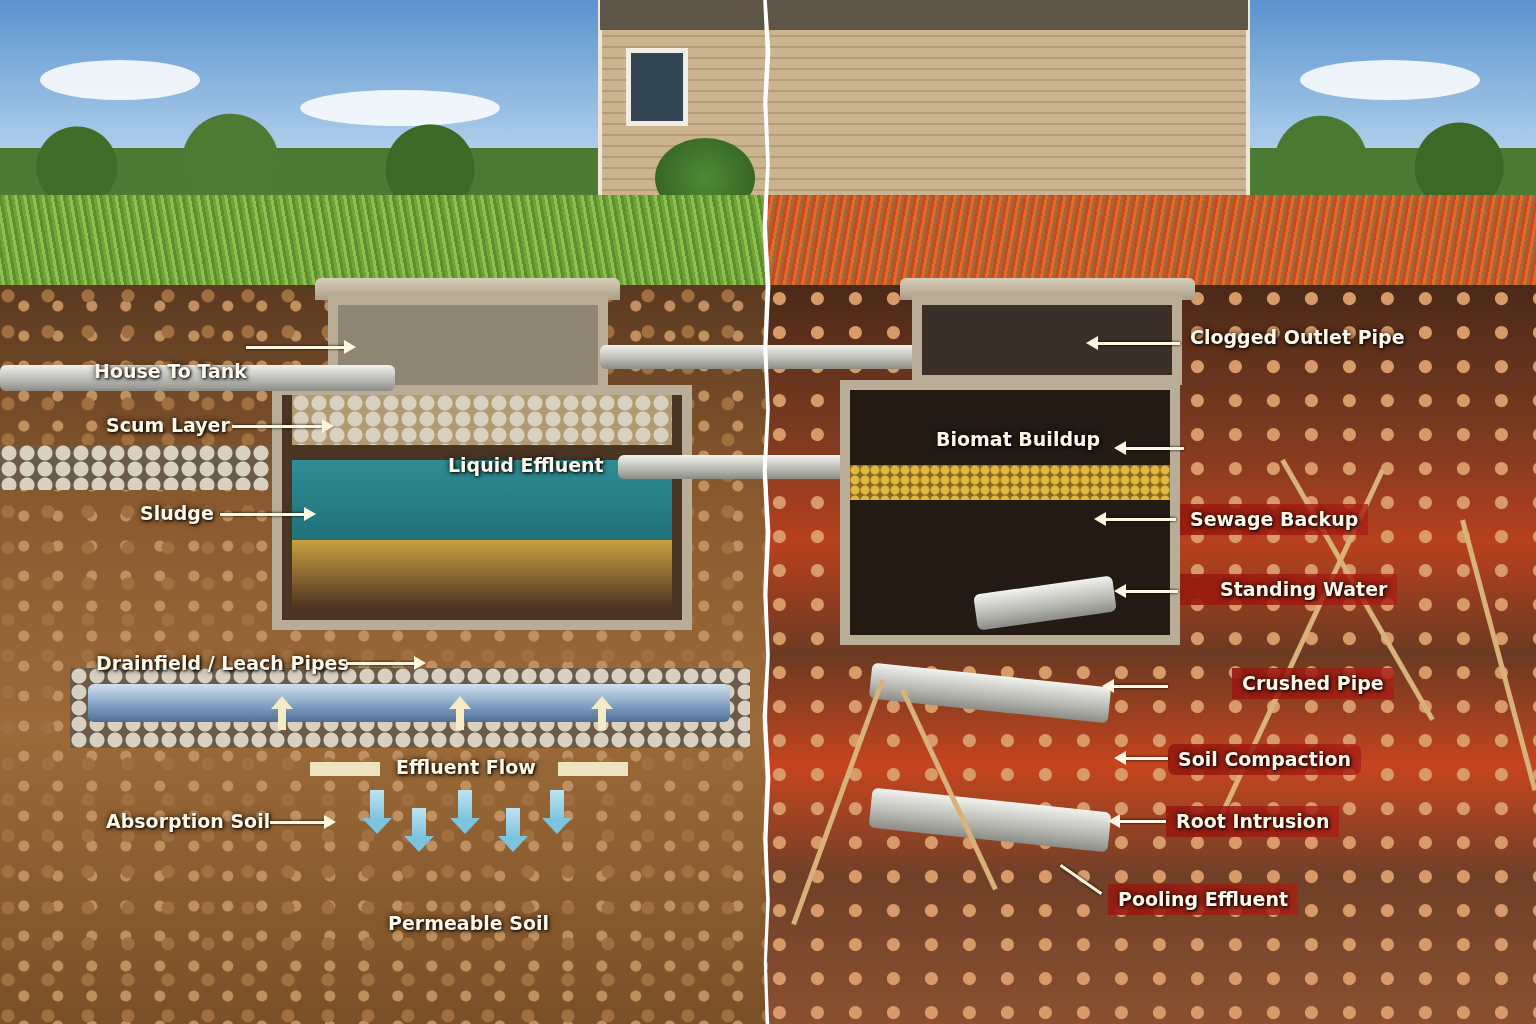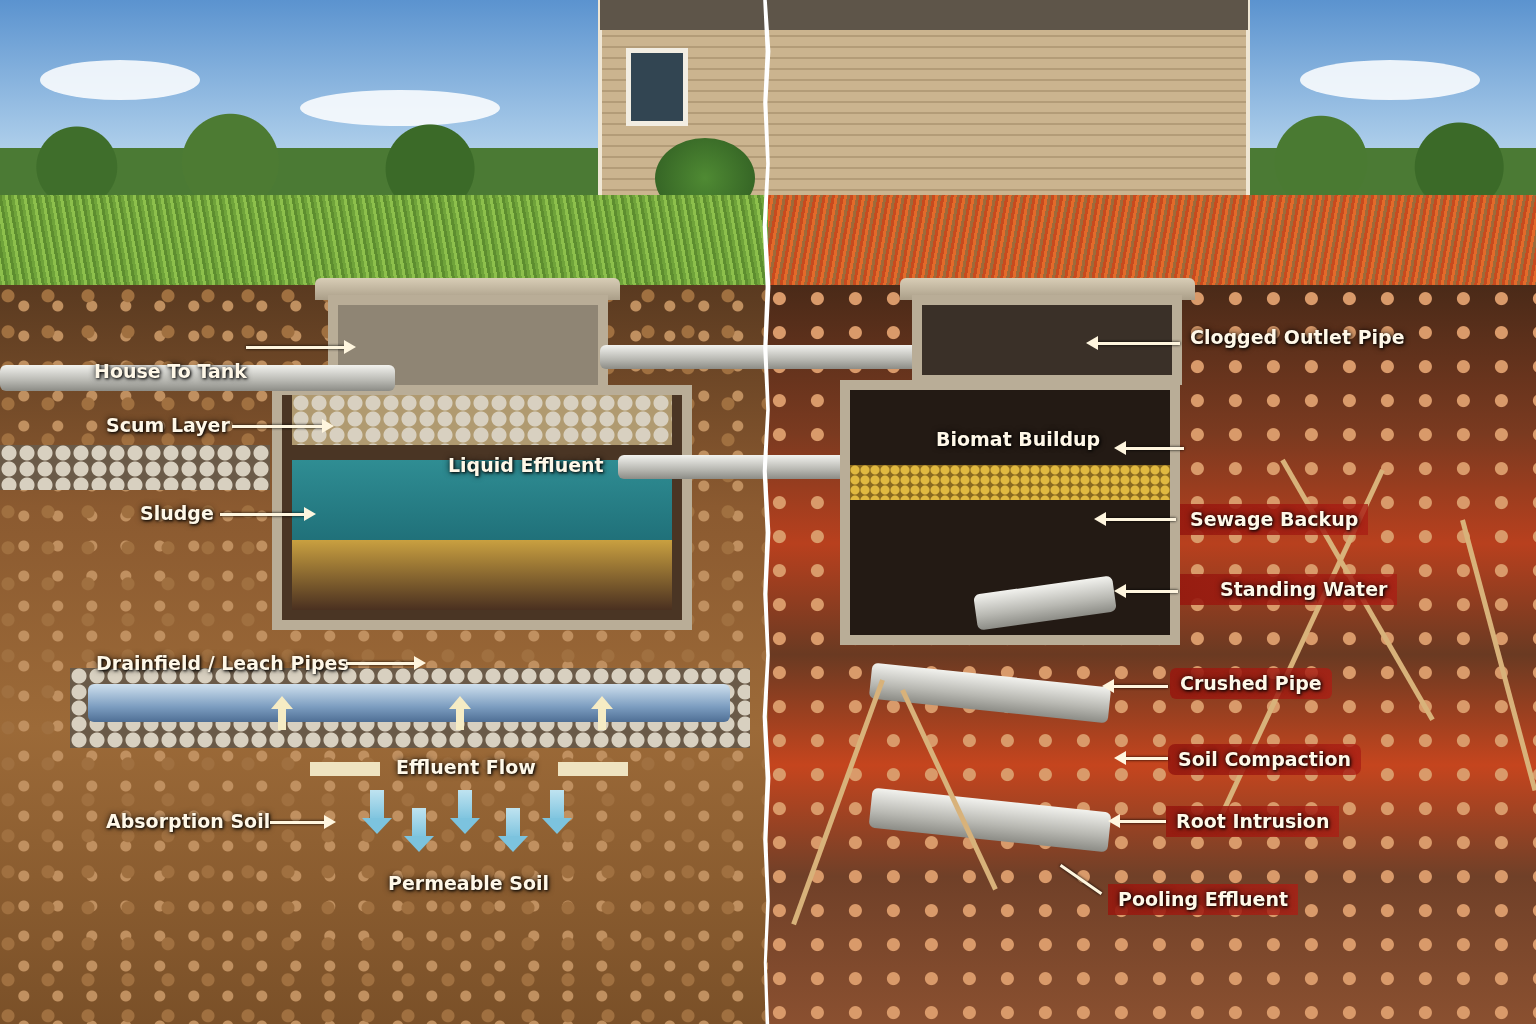--- a/index.html
+++ b/index.html
@@ -100,31 +100,31 @@
   <div class="lbl" style="left:106px;top:416px;">Scum Layer</div>
   <div class="arrow right" style="left:232px;top:425px;width:92px;"></div>
   <div class="lbl" style="left:448px;top:456px;">Liquid Effluent</div>
   <div class="lbl" style="left:140px;top:504px;">Sludge</div>
   <div class="arrow right" style="left:220px;top:513px;width:86px;"></div>
   <div class="lbl" style="left:96px;top:654px;">Drainfield / Leach Pipes</div>
   <div class="arrow right" style="left:346px;top:662px;width:70px;"></div>
   <div class="lbl" style="left:396px;top:758px;">Effluent Flow</div>
   <div class="lbl" style="left:106px;top:812px;text-align:center;">Absorption Soil</div>
   <div class="arrow right" style="left:270px;top:821px;width:56px;"></div>
-  <div class="lbl" style="left:388px;top:874px;">Permeable Soil</div>
+  <div class="lbl" style="left:388px;top:914px;">Permeable Soil</div>
 
   <div class="lbl" style="left:1190px;top:328px;">Clogged Outlet Pipe</div>
   <div class="arrow left" style="left:1096px;top:342px;width:84px;"></div>
   <div class="lbl" style="left:908px;top:430px;margin-left:28px;">Biomat Buildup</div>
   <div class="arrow left" style="left:1124px;top:447px;width:60px;"></div>
   <div class="lbl red" style="left:1180px;top:504px;">Sewage Backup</div>
   <div class="arrow left" style="left:1104px;top:518px;width:72px;"></div>
   <div class="lbl red" style="left:1180px;top:574px;padding-left:40px;">Standing Water</div>
   <div class="arrow left" style="left:1124px;top:590px;width:54px;"></div>
-  <div class="lbl red" style="left:1170px;top:668px;border-radius:6px;">Crushed Pipe</div>
+  <div class="lbl red" style="left:1232px;top:668px;">Crushed Pipe</div>
   <div class="arrow left" style="left:1112px;top:685px;width:56px;"></div>
   <div class="lbl red" style="left:1168px;top:744px;border-radius:7px;">Soil Compaction</div>
   <div class="arrow left" style="left:1124px;top:757px;width:44px;"></div>
   <div class="lbl red" style="left:1166px;top:806px;">Root Intrusion</div>
   <div class="arrow left" style="left:1118px;top:820px;width:48px;"></div>
   <div class="lbl red" style="left:1108px;top:884px;">Pooling Effluent</div>
   <div class="arrow" style="left:1056px;top:878px;width:50px;transform:rotate(35deg);"></div>
 </div>
 
 </body></html>

